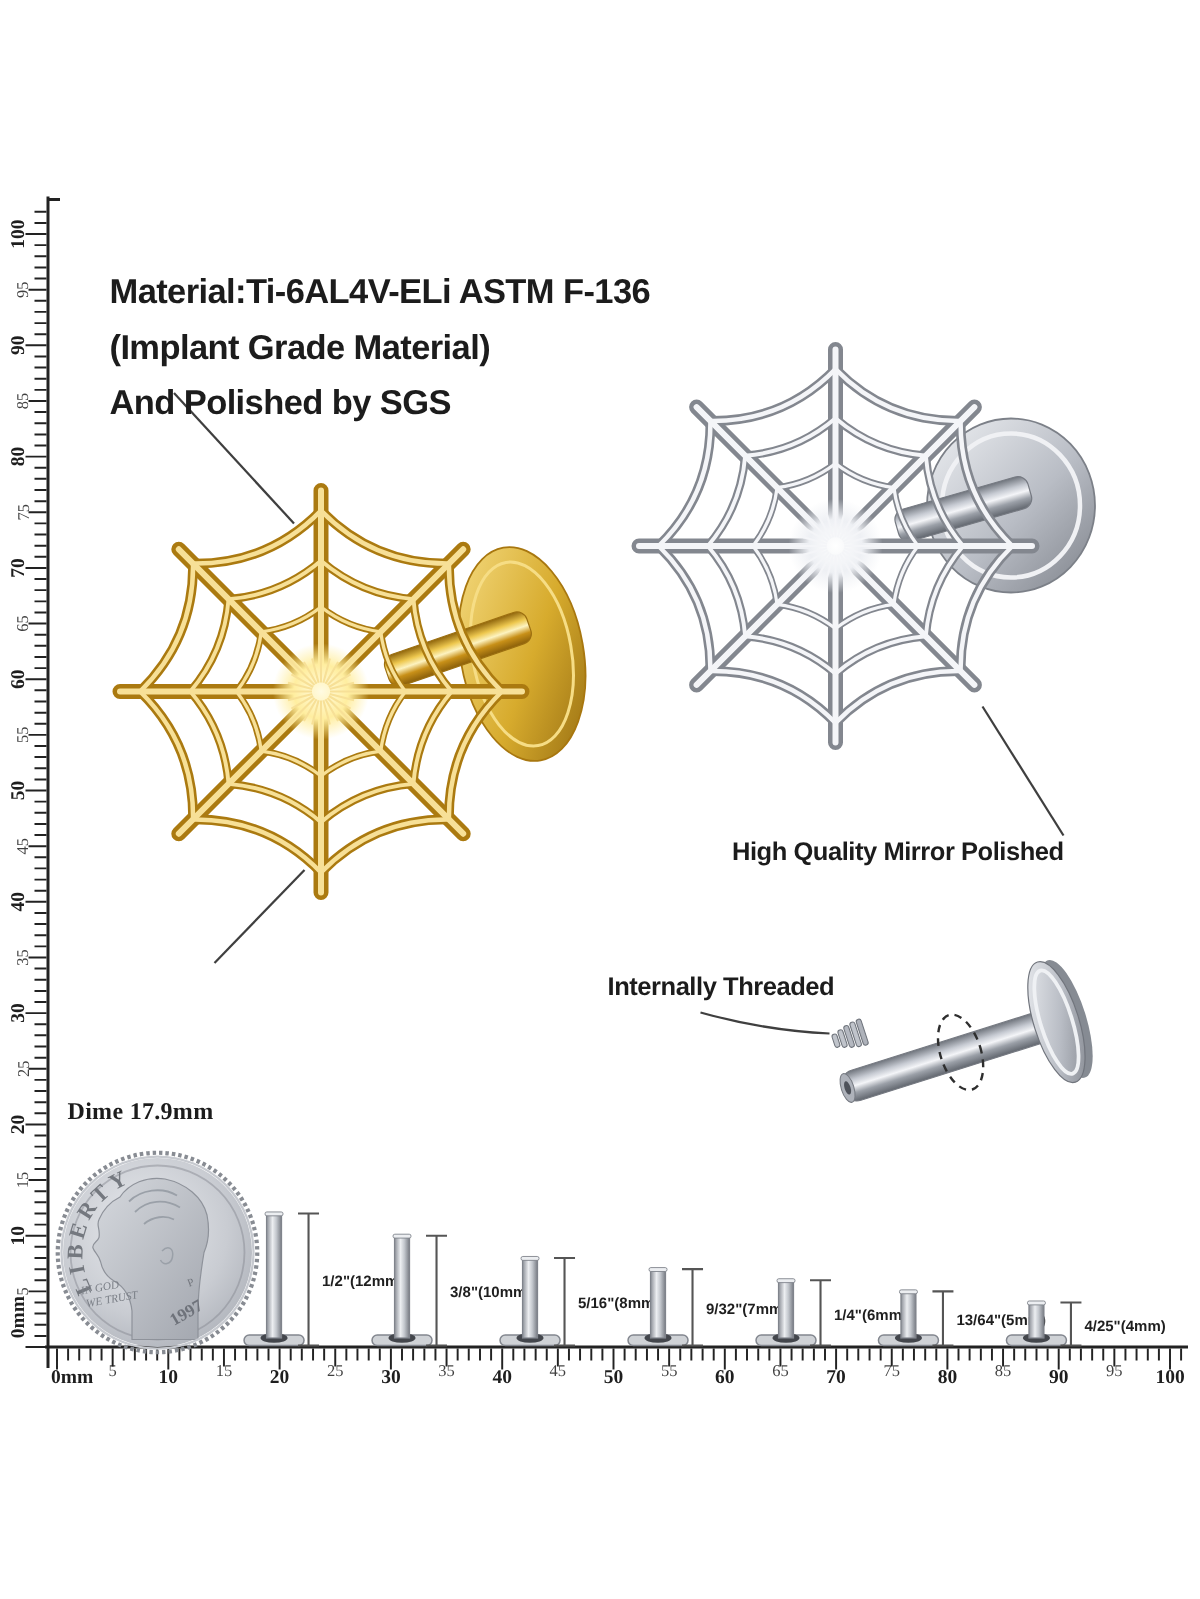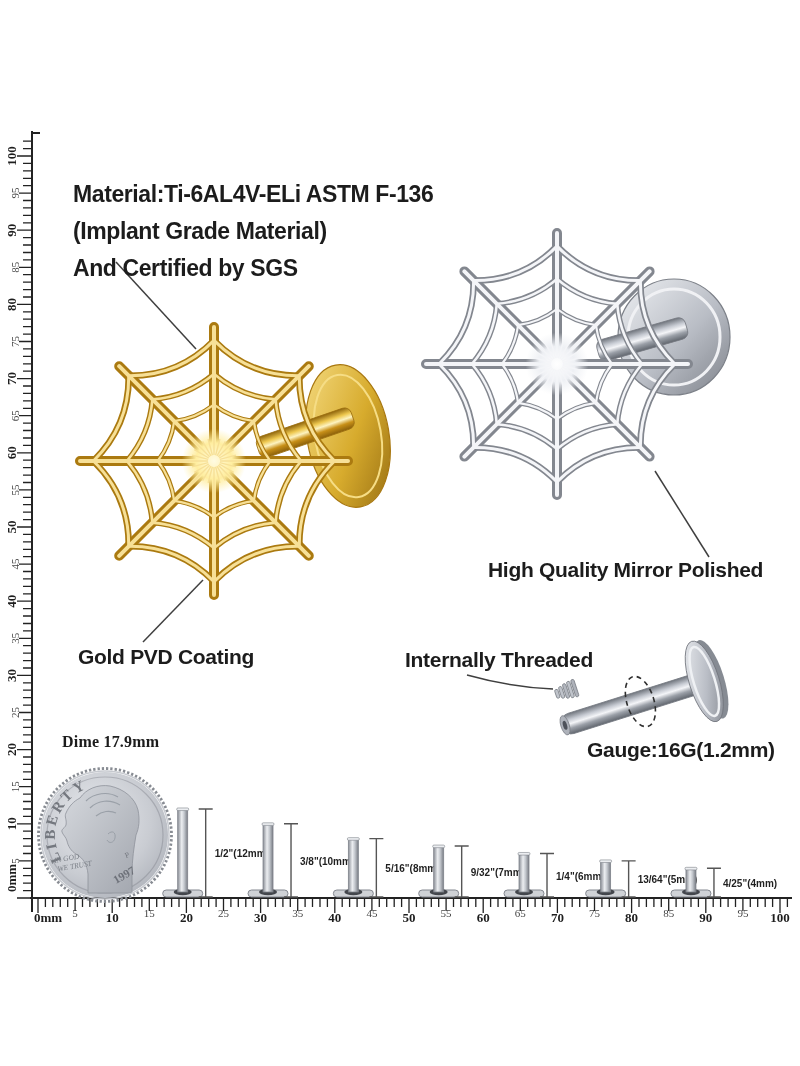--- a/index.html
+++ b/index.html
@@ -1,21 +1,21 @@
 <!DOCTYPE html>
 <html style="--gold-dark: #ab7a10; --gold-light: #f7e097; --gold-base: #e3b83a; --silver-dark: #83878f; --silver-light: #f4f5f8; --silver-base: #c3c7ce; --text: #1c1c1c; --ruler: #222222; --line: #3f3f3f;"><head>
 <meta charset="utf-8">
 <style>
   html,body{margin:0;padding:0;background:#fff;}
   body{width:800px;height:1066px;position:relative;overflow:hidden;
        font-family:"Liberation Sans",sans-serif;}
   .canvas{position:absolute;left:0;top:0;width:800px;height:1066px;}
   #art{position:absolute;left:0;top:0;}
   .anno{position:absolute;color:var(--text,#1c1c1c);font-weight:600;
-        font-size:21px;letter-spacing:-0.3px;white-space:nowrap;}
+        font-size:17px;letter-spacing:-0.3px;white-space:nowrap;}
   .material{font-size:23px;line-height:37px;letter-spacing:-0.4px;}
   .dime-label{font-family:"Liberation Serif",serif;font-weight:bold;
               font-size:16px;letter-spacing:0.2px;}
   .rn{font-family:"Liberation Serif",serif;fill:#1e1e1e;}
   .rn.maj{font-weight:bold;font-size:13px;}
   .rn.min{font-size:11px;opacity:.85;}
   .barlab{font-family:"Liberation Sans",sans-serif;font-weight:bold;
           font-size:10px;fill:#1f1f1f;}
   .dimetxt{font-family:"Liberation Serif",serif;}
 </style>
@@ -267,20 +267,18 @@
           <path d="M557.0 354.8L557.0 233.0M563.5 357.5L649.6 271.4M566.2 364.0L688.0 364.0M563.5 370.5L649.6 456.6M557.0 373.2L557.0 495.0M550.5 370.5L464.4 456.6M547.8 364.0L426.0 364.0M550.5 357.5L464.4 271.4" fill="none" stroke="#f4f5f8" stroke-width="4" stroke-linecap="round"></path>
           <circle cx="557" cy="364" r="39.3" fill="url(#glowS)"></circle>
           <path d="M557.0 358.1L557.0 329.9M558.5 358.3L562.8 342.5M559.9 358.9L568.1 344.7M561.2 359.8L581.1 339.9M562.1 361.1L576.3 352.9M562.7 362.5L578.5 358.2M562.9 364.0L591.1 364.0M562.7 365.5L578.5 369.8M562.1 366.9L576.3 375.1M561.2 368.2L581.1 388.1M559.9 369.1L568.1 383.3M558.5 369.7L562.8 385.5M557.0 369.9L557.0 398.1M555.5 369.7L551.2 385.5M554.1 369.1L545.9 383.3M552.8 368.2L532.9 388.1M551.9 366.9L537.7 375.1M551.3 365.5L535.5 369.8M551.1 364.0L522.9 364.0M551.3 362.5L535.5 358.2M551.9 361.1L537.7 352.9M552.8 359.8L532.9 339.9M554.1 358.9L545.9 344.7M555.5 358.3L551.2 342.5" stroke="#f4f5f8" stroke-width="1.4" fill="none"></path>
         </g>
       </g>
   </svg>
 
   <div class="anno material" style="left:73px;top:176px;">
     <div>Material:Ti-6AL4V-ELi ASTM F-136</div>
     <div>(Implant Grade Material)</div>
-    <div>And Certified by SGS</div>
+    <div>And Polished by SGS</div>
   </div>
-  <div class="anno" style="left:78px;top:645px;">Gold PVD Coating</div>
   <div class="anno" style="left:488px;top:558px;">High Quality Mirror Polished</div>
   <div class="anno" style="left:373px;top:648px;margin-left:32px;">Internally Threaded</div>
-  <div class="anno" style="left:587px;top:738px;">Gauge:16G(1.2mm)</div>
-  <div class="anno dime-label" style="left:62px;top:733px;">Dime 17.9mm</div>
+  <div class="anno dime-label" style="left:45px;top:733px;">Dime 17.9mm</div>
 </div>
 
 </body></html>

